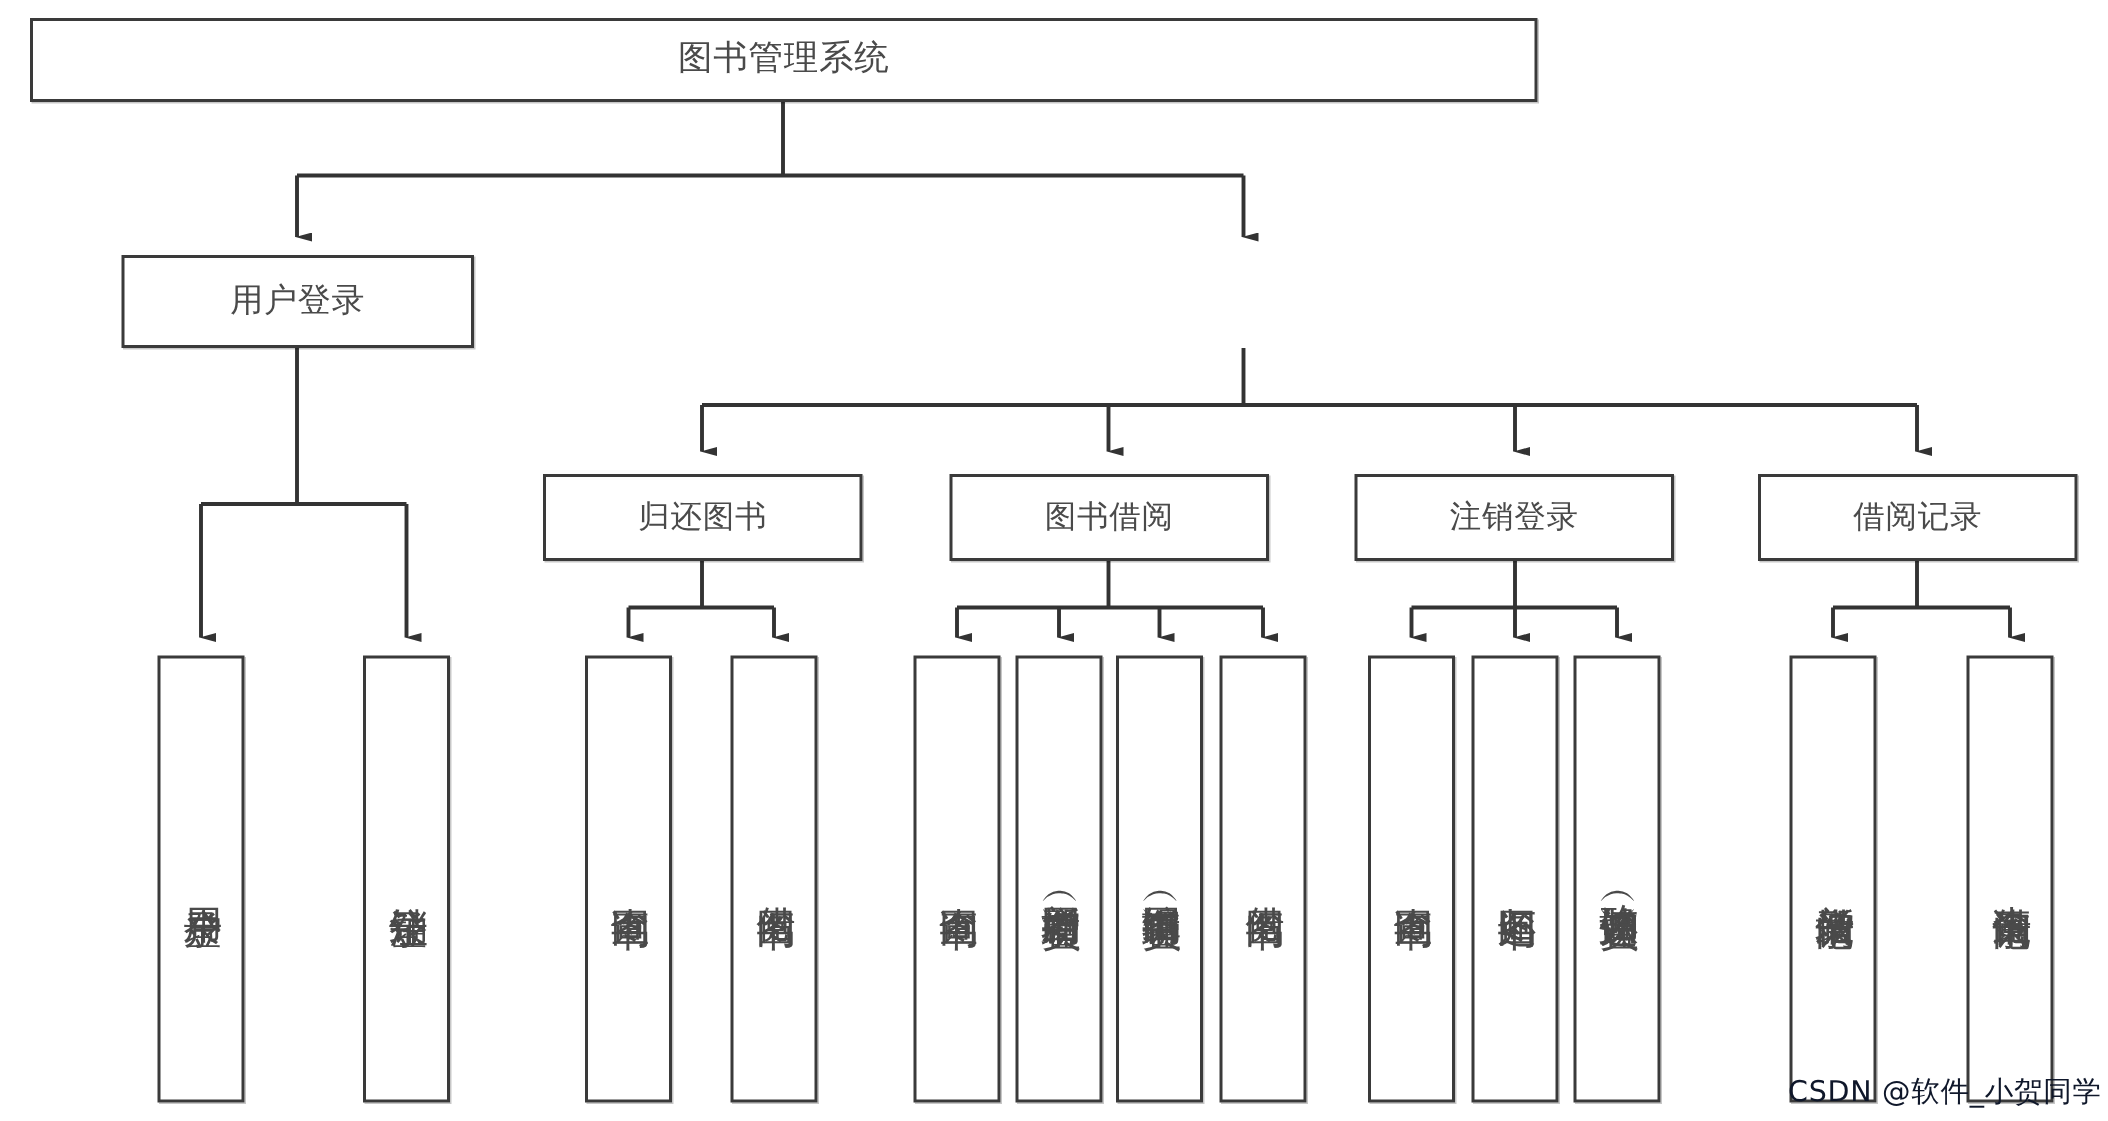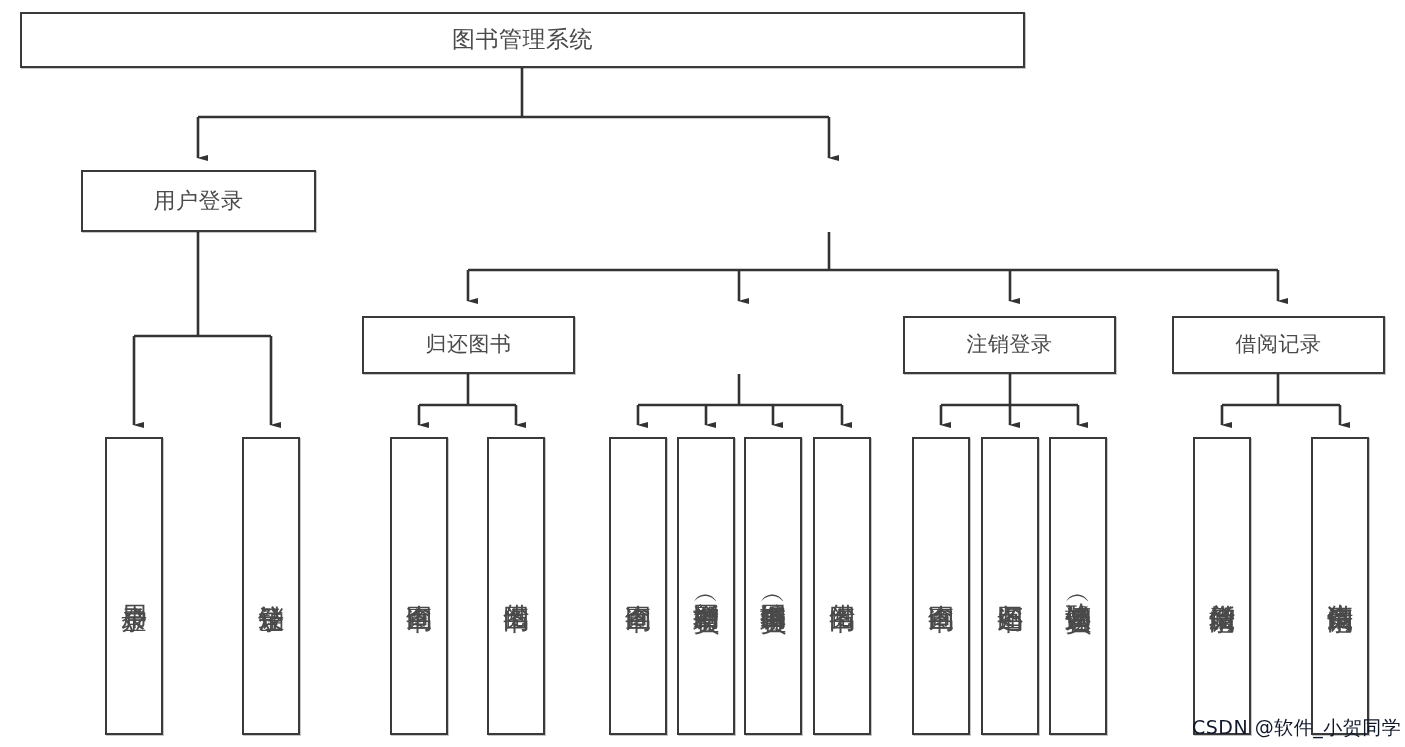--- a/index.html
+++ b/index.html
@@ -125,20 +125,23 @@
     <span class="label">图书管理系统</span>
   </div>
 
   <div class="node node-l2" style="left:81px; top:170px; width:235px; height:62px;">
     <span class="label">用户登录</span>
   </div>
 
   <div class="node node-l3" style="left:362px; top:316px; width:213px; height:58px;">
     <span class="label">归还图书</span>
   </div>
+  <div class="node node-l3" style="left:633px; top:316px; width:213px; height:58px;">
+    <span class="label">图书借阅</span>
+  </div>
   <div class="node node-l3" style="left:903px; top:316px; width:213px; height:58px;">
     <span class="label">注销登录</span>
   </div>
   <div class="node node-l3" style="left:1172px; top:316px; width:213px; height:58px;">
     <span class="label">借阅记录</span>
   </div>
 
   <div class="node node-leaf" style="left:105px; top:437px; width:58px; height:298px;">
     <span class="label">用户登录</span>
   </div>

